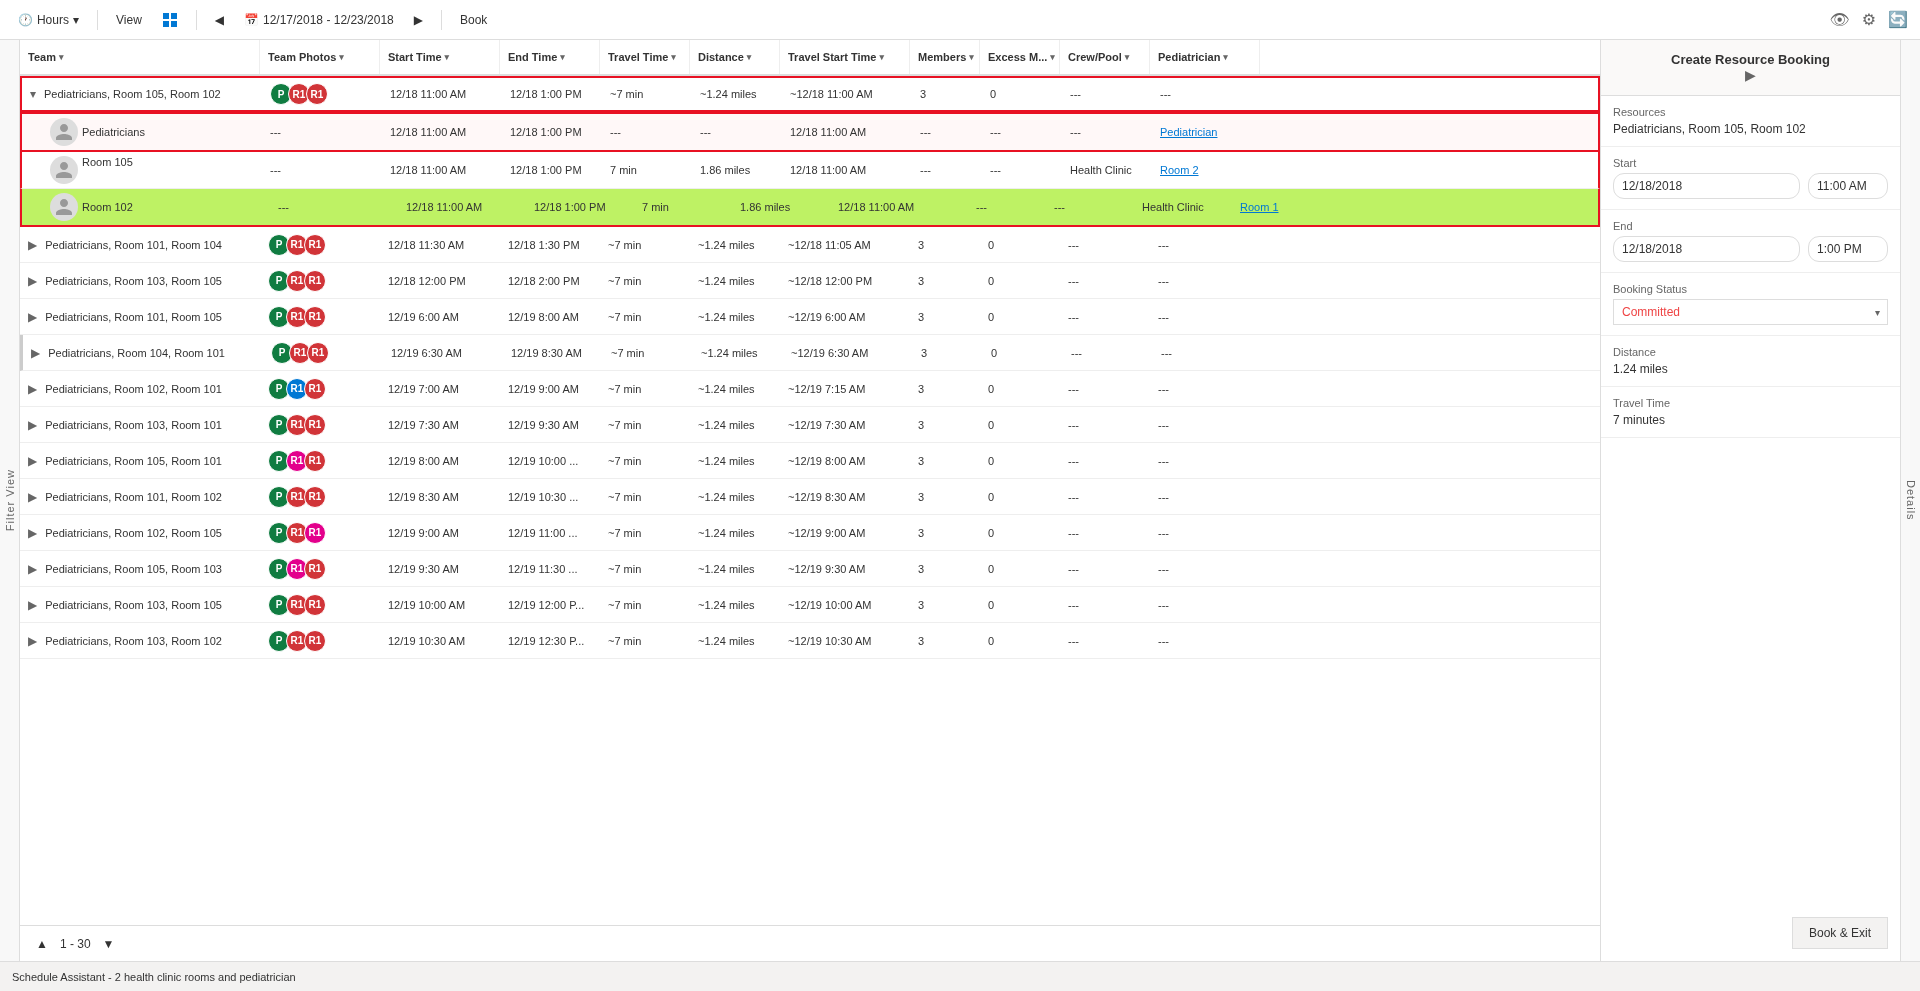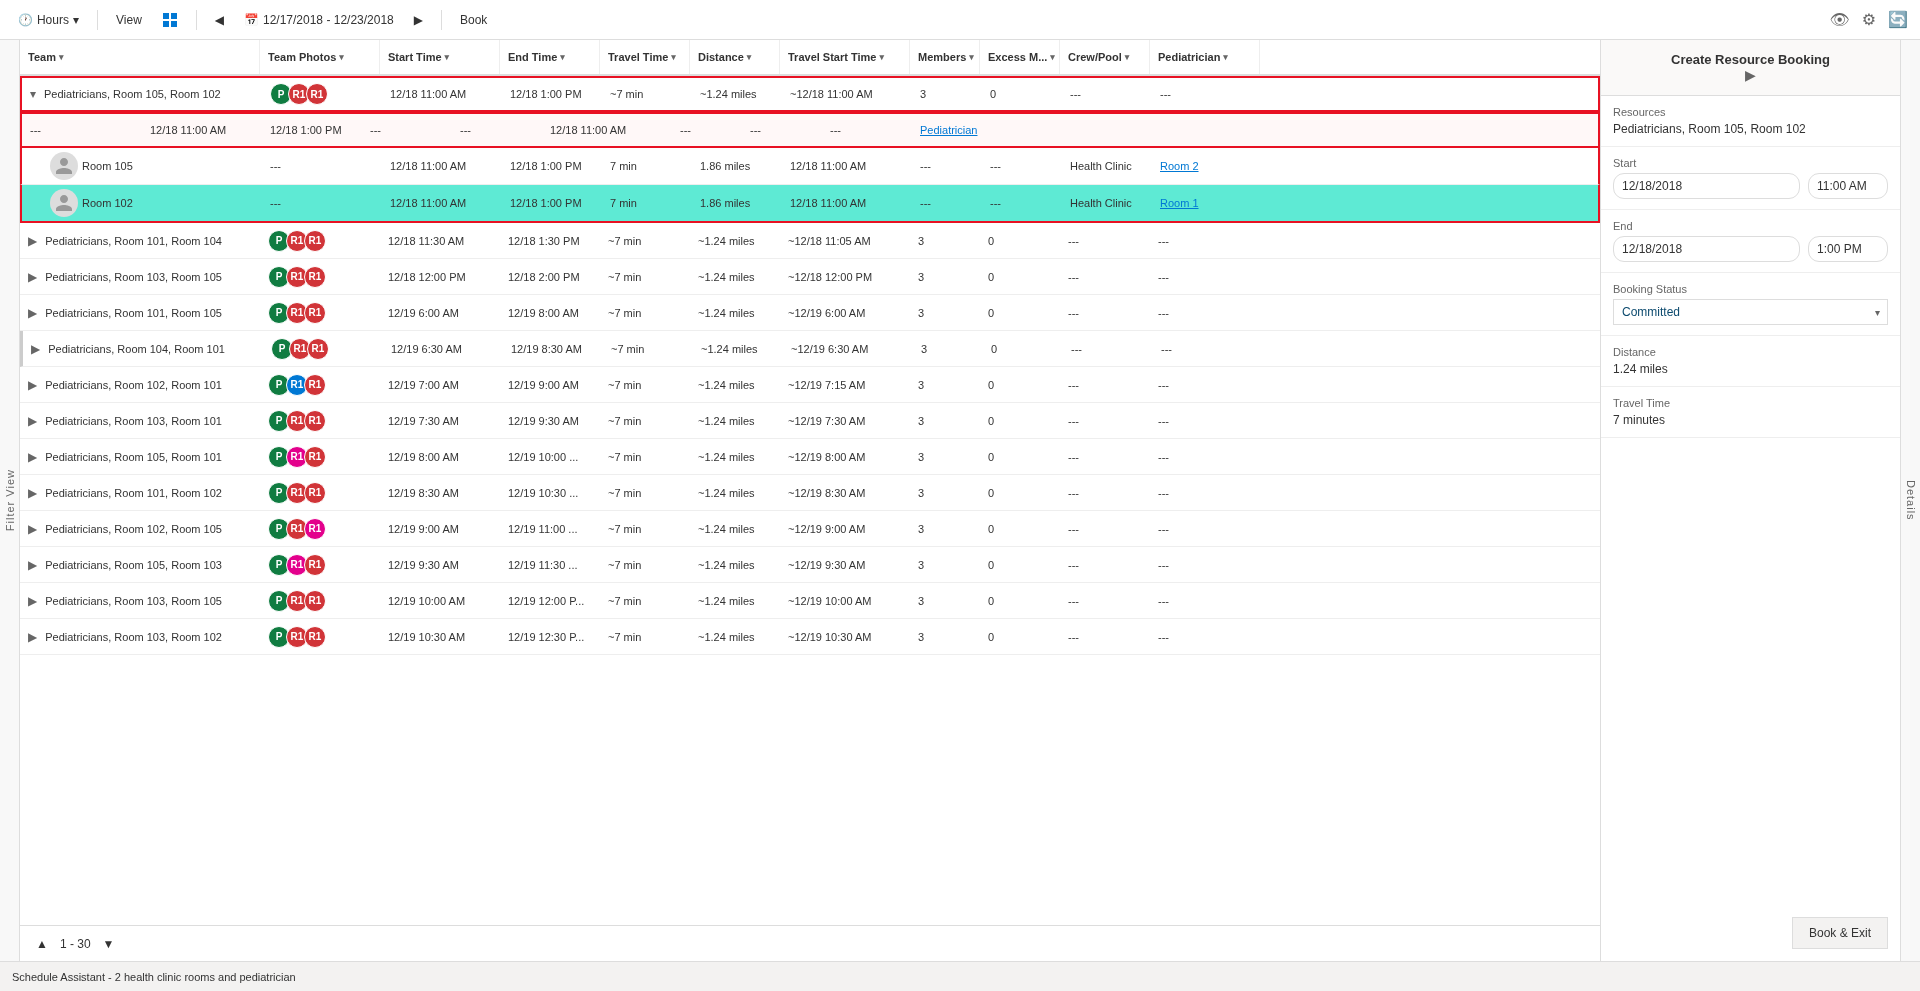--- a/index.html
+++ b/index.html
@@ -75,21 +75,21 @@
 
     .panel-section { padding: 10px 12px; border-bottom: 1px solid #eee; }
     .panel-label { font-size: 11px; color: #666; margin-bottom: 4px; font-weight: 500; }
     .panel-value { font-size: 12px; color: #333; }
 
     .panel-input { width: 100%; border: 1px solid #ddd; padding: 5px 8px; font-size: 12px; color: #333; background: #fff; }
 
     .panel-row { display: flex; gap: 8px; }
     .panel-row .panel-input { flex: 1; border-radius: 11px; }
 
-    .panel-select { width: 100%; border: 1px solid #ddd; padding: 5px 8px; font-size: 12px; color: #0c4a6e; background: #fff; appearance: none; cursor: pointer; }
+    .panel-select { width: 100%; border: 1px solid #ddd; padding: 5px 8px; font-size: 12px; color: #ef4444; background: #fff; appearance: none; cursor: pointer; }
 
     .select-wrapper { position: relative; }
     .select-wrapper::after { content: '▾'; position: absolute; right: 8px; top: 50%; transform: translateY(-50%); font-size: 10px; color: #666; pointer-events: none; }
 
     .book-exit-btn { margin: 12px; padding: 8px 16px; background: #f3f2f1; border: 1px solid #ddd; font-size: 12px; color: #333; cursor: pointer; align-self: flex-end; }
 
     
     .details-sidebar { width: 20px; background: #f8f8f8; border-left: 1px solid #ddd; display: flex; align-items: center; justify-content: center; cursor: pointer; flex-shrink: 0; }
     .details-sidebar-label { writing-mode: vertical-rl; font-size: 11px; color: #666; letter-spacing: 1px; }
 
@@ -224,54 +224,62 @@
           <div class="grid-cell col-travel">~7 min</div>
           <div class="grid-cell col-distance">~1.24 miles</div>
           <div class="grid-cell col-travel-start">~12/18 11:00 AM</div>
           <div class="grid-cell col-members">3</div>
           <div class="grid-cell col-excess">0</div>
           <div class="grid-cell col-crew">---</div>
           <div class="grid-cell col-requirement">---</div>
         </div>
 
         <div class="grid-row" style="border:2px solid #e81123; background:#fff8f8;">
+          <div class="grid-cell col-team" style="display:flex;align-items:center;gap:4px; padding-left:28px;">
+            <div class="person-avatar">
+              <svg viewBox="0 0 24 24" xmlns="http://www.w3.org/2000/svg">
+                <path d="M12 12c2.7 0 4.8-2.1 4.8-4.8S14.7 2.4 12 2.4 7.2 4.5 7.2 7.2 9.3 12 12 12zm0 2.4c-3.2 0-9.6 1.6-9.6 4.8v2.4h19.2v-2.4c0-3.2-6.4-4.8-9.6-4.8z"></path>
+              </svg>
+            </div>
+            <span>Pediatricians</span>
+          </div>
           <div class="grid-cell col-photos">---</div>
           <div class="grid-cell col-start">12/18 11:00 AM</div>
           <div class="grid-cell col-end">12/18 1:00 PM</div>
           <div class="grid-cell col-travel">---</div>
           <div class="grid-cell col-distance">---</div>
           <div class="grid-cell col-travel-start">12/18 11:00 AM</div>
           <div class="grid-cell col-members">---</div>
           <div class="grid-cell col-excess">---</div>
           <div class="grid-cell col-crew">---</div>
           <div class="grid-cell col-requirement"><span class="link-text">Pediatrician</span></div>
         </div>
 
         <div class="grid-row" style="border-left:2px solid #e81123; border-right:2px solid #e81123; background:#fff;">
-          <div class="grid-cell col-team" style="display:flex;align-items:center;gap:4px; padding-left:28px;">
+          <div class="grid-cell col-team" style="display:flex;gap:4px; padding-left:28px;">
             <div class="person-avatar">
               <svg viewBox="0 0 24 24" xmlns="http://www.w3.org/2000/svg">
                 <path d="M12 12c2.7 0 4.8-2.1 4.8-4.8S14.7 2.4 12 2.4 7.2 4.5 7.2 7.2 9.3 12 12 12zm0 2.4c-3.2 0-9.6 1.6-9.6 4.8v2.4h19.2v-2.4c0-3.2-6.4-4.8-9.6-4.8z"></path>
               </svg>
             </div>
             <span>Room 105</span>
           </div>
           <div class="grid-cell col-photos">---</div>
           <div class="grid-cell col-start">12/18 11:00 AM</div>
           <div class="grid-cell col-end">12/18 1:00 PM</div>
           <div class="grid-cell col-travel">7 min</div>
           <div class="grid-cell col-distance">1.86 miles</div>
           <div class="grid-cell col-travel-start">12/18 11:00 AM</div>
           <div class="grid-cell col-members">---</div>
           <div class="grid-cell col-excess">---</div>
           <div class="grid-cell col-crew">Health Clinic</div>
           <div class="grid-cell col-requirement"><span class="link-text">Room 2</span></div>
         </div>
 
-        <div class="grid-row" style="border-left:2px solid #e81123; border-right:2px solid #e81123; border-bottom:2px solid #e81123; background:#5eead4;">
+        <div class="grid-row" style="border-left:2px solid #e81123; border-right:2px solid #e81123; border-bottom:2px solid #e81123; background:#bef264;gap:8px;">
           <div class="grid-cell col-team" style="display:flex;align-items:center;gap:4px; padding-left:28px;">
             <div class="person-avatar">
               <svg viewBox="0 0 24 24" xmlns="http://www.w3.org/2000/svg">
                 <path d="M12 12c2.7 0 4.8-2.1 4.8-4.8S14.7 2.4 12 2.4 7.2 4.5 7.2 7.2 9.3 12 12 12zm0 2.4c-3.2 0-9.6 1.6-9.6 4.8v2.4h19.2v-2.4c0-3.2-6.4-4.8-9.6-4.8z"></path>
               </svg>
             </div>
             <span>Room 102</span>
           </div>
           <div class="grid-cell col-photos">---</div>
           <div class="grid-cell col-start">12/18 11:00 AM</div>

